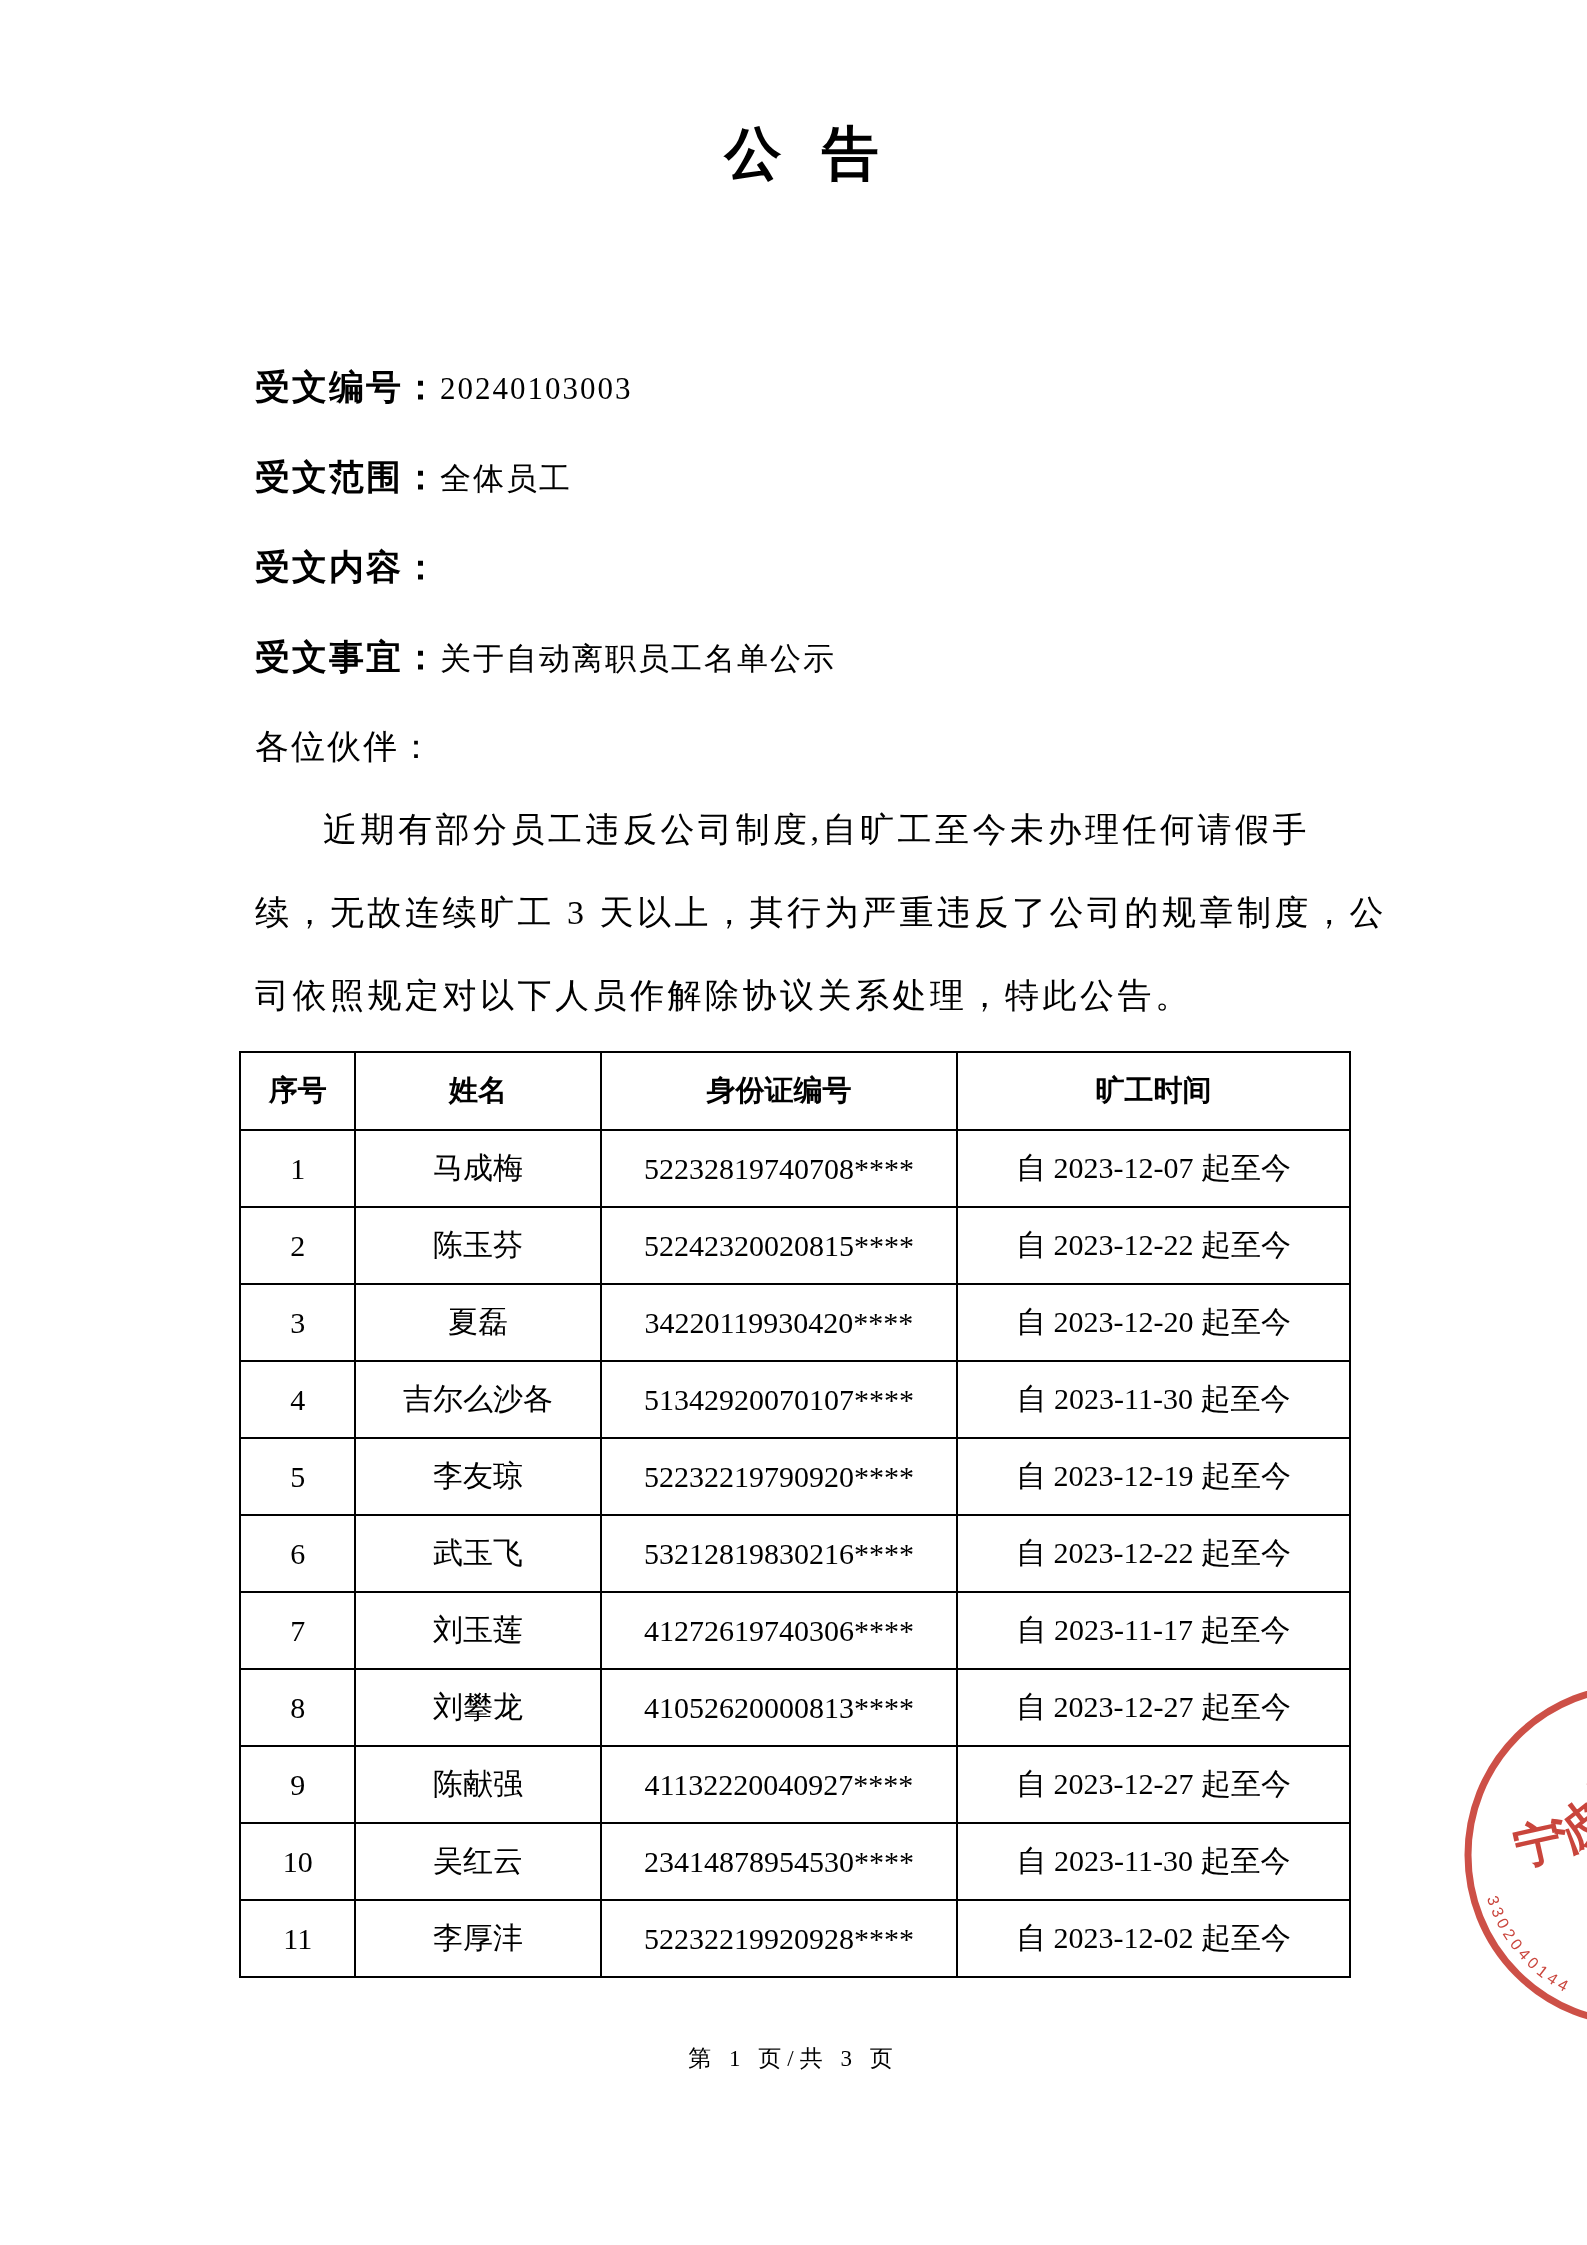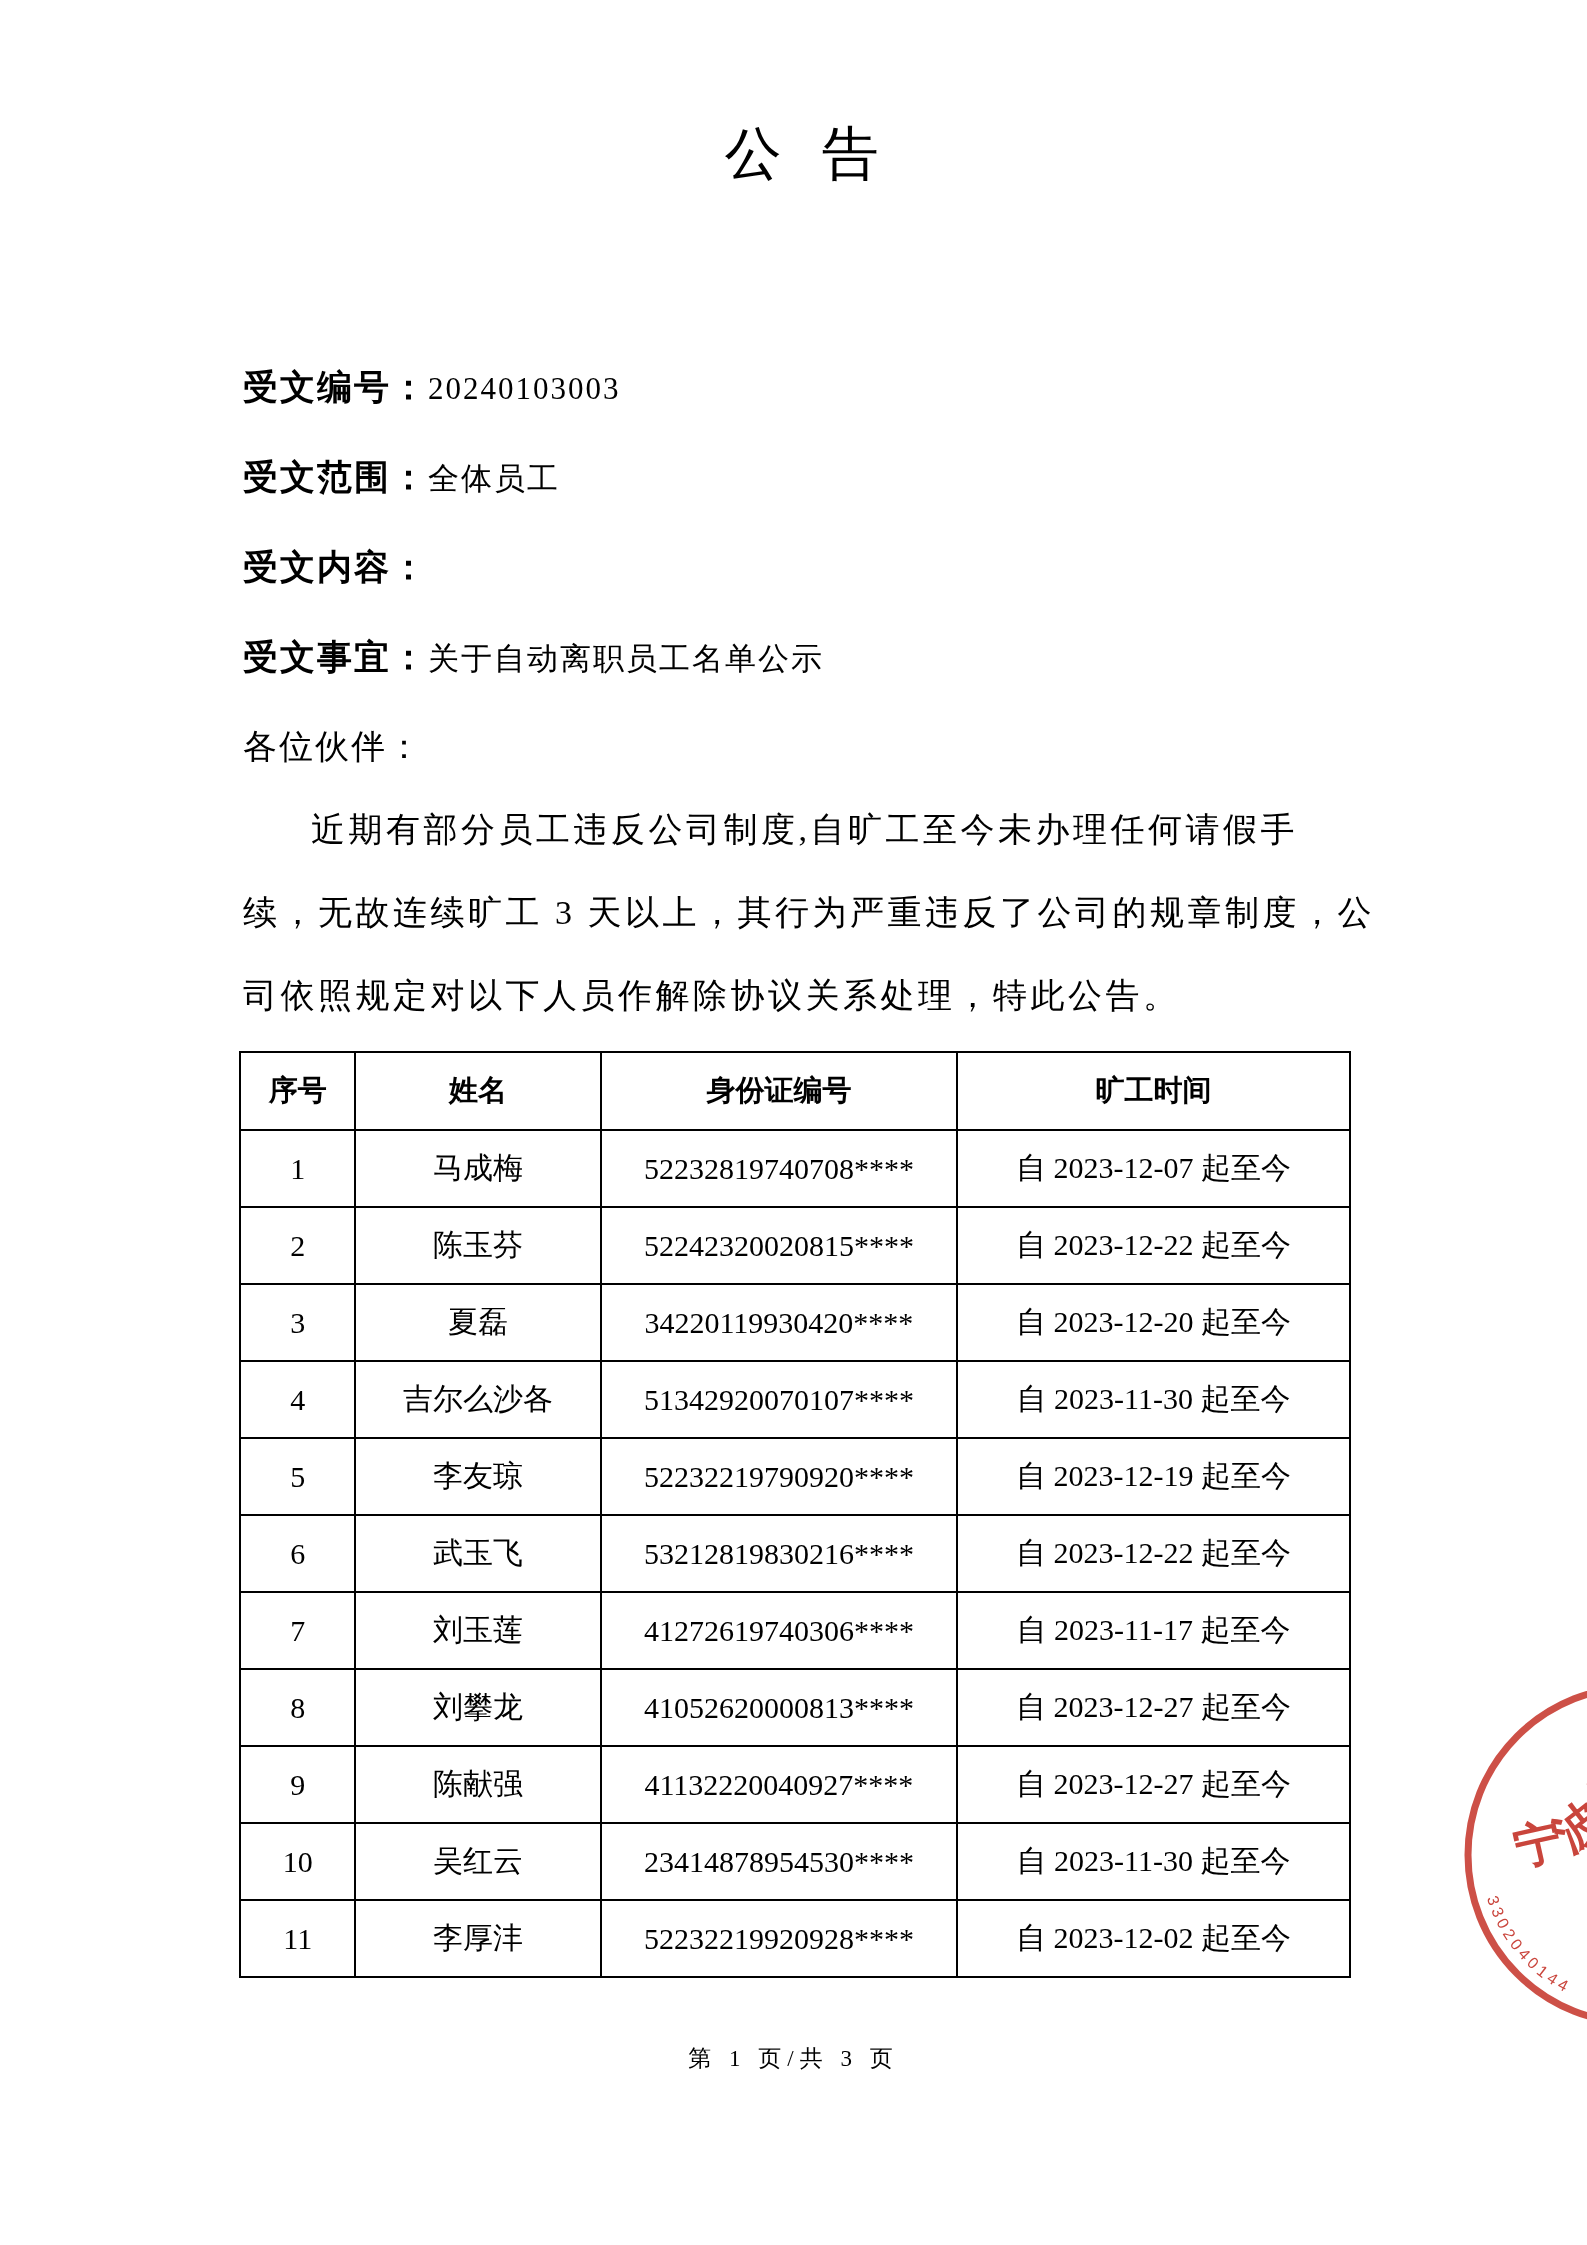--- a/index.html
+++ b/index.html
@@ -10,27 +10,27 @@
     width:1587px; height:2245px;
     background:#ffffff;
     overflow:hidden;
     color:#000;
     font-family:"Liberation Serif","DejaVu Serif",serif;
   }
   .title {
     margin-top:116px;
     text-align:center;
     font-size:57px;
-    font-weight:normal;
+    font-weight:bold;
     word-spacing:26px;
     padding-left:16px;
   }
   .content { margin-left:243px; width:1105px; }
   .lines { margin-top:152px; }
-  .docline { line-height:83px; white-space:nowrap; }
+  .docline { line-height:83px; white-space:nowrap;margin-left:12px; }
   .field-label { font-size:35px; font-weight:bold; font-family:"Liberation Sans","DejaVu Sans",sans-serif; letter-spacing:2px; }
   .field-value { font-size:31px; letter-spacing:2px; }
   .salutation { font-size:34px; letter-spacing:2px; }
   .bodyline { font-size:34px; letter-spacing:3.5px; }
   .bodyline.indent { text-indent:2em; }
   .list-intro { margin-top:6px; line-height:48px; font-size:28px; font-weight:bold; font-family:"Liberation Sans","DejaVu Sans",sans-serif; }
   table.roster {
     margin-top:14px;
     width:1112px;
     border-collapse:collapse;

